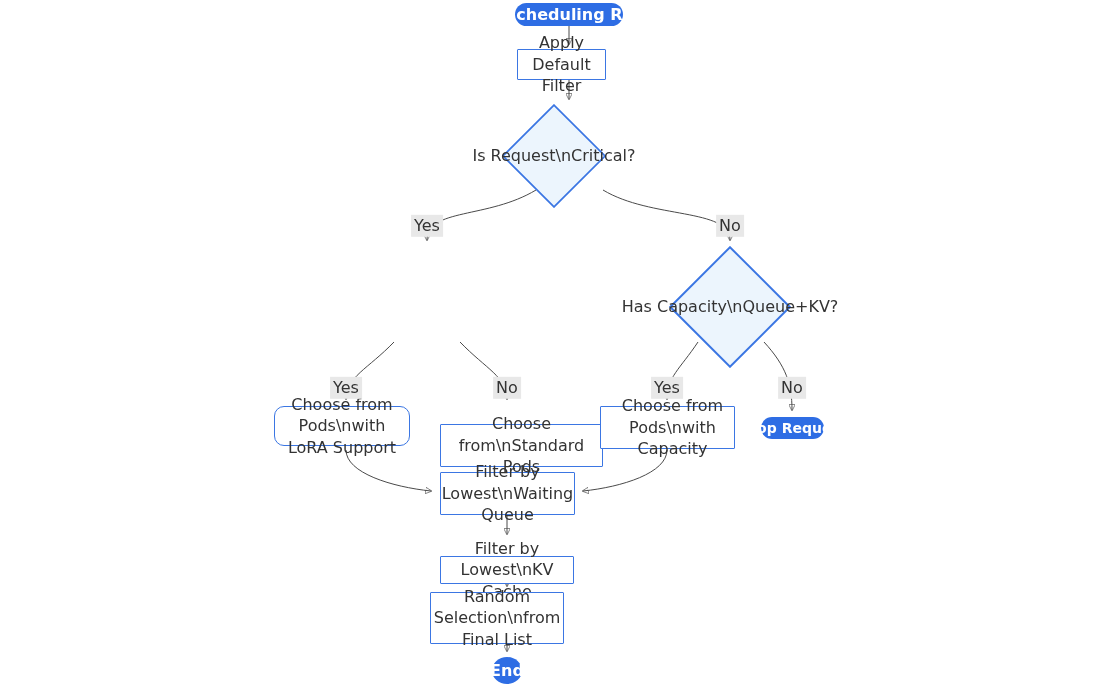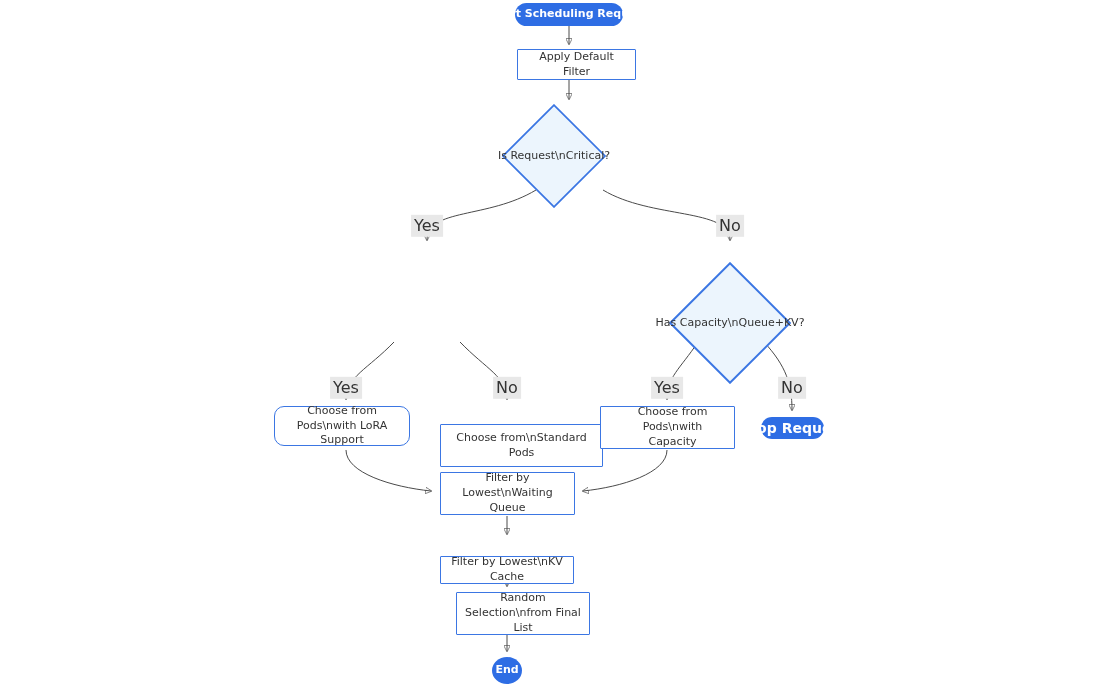--- a/index.html
+++ b/index.html
@@ -23,21 +23,21 @@
   .edges { position: absolute; left: 0; top: 0; width: 1103px; height: 685px; }
   .edges path { fill: none; stroke: var(--edge-color); stroke-width: 1px; }
 
   .node {
     position: absolute;
     display: flex;
     align-items: center;
     justify-content: center;
     text-align: center;
     box-sizing: border-box;
-    font-size: 11px;
+    font-size: 16px;
     line-height: 1.35;
     color: var(--text-dark);
   }
   .pill {
     background: var(--accent-blue);
     color: var(--text-on-blue);
     font-weight: 700;
     border-radius: 13px;
     white-space: nowrap;
   }
@@ -91,50 +91,50 @@
     <path d="M346,450 C346,473 392,487 431,491" marker-end="url(#arrow)"></path>
     <path d="M507,450 L507,466" marker-end="url(#arrow)"></path>
     <path d="M667,450 C667,473 622,487 583,491" marker-end="url(#arrow)"></path>
     <path d="M507,516 L507,534" marker-end="url(#arrow)"></path>
     <path d="M507,568 L507,586" marker-end="url(#arrow)"></path>
     <path d="M507,635 L507,651" marker-end="url(#arrow)"></path>
   </svg>
 
   <div class="node pill" style="left:515px; top:3px; width:108px; height:23px;">Start Scheduling Request</div>
 
-  <div class="node rect" style="left:517px; top:49px; width:119px; height:31px;">Apply Default Filter</div>
+  <div class="node rect" style="left:517px; top:49px; width:89px; height:31px;">Apply Default Filter</div>
 
   <div class="node diamond" style="left:502px; top:104px; width:104px; height:104px;">
     <svg viewBox="0 0 100 100" preserveAspectRatio="none">
       <polygon points="50,1 99,50 50,99 1,50"></polygon>
     </svg>
     <span class="label">Is Request\nCritical?</span>
   </div>
 
 
-  <div class="node diamond" style="left:669px; top:262px; width:122px; height:122px;align-items:center;">
+  <div class="node diamond" style="left:669px; top:246px; width:122px; height:122px;align-items:center;">
     <svg viewBox="0 0 100 100" preserveAspectRatio="none">
       <polygon points="50,1 99,50 50,99 1,50"></polygon>
     </svg>
     <span class="label">Has Capacity\nQueue+KV?</span>
   </div>
 
   <div class="node rect" style="left:274px; top:406px; width:136px; height:40px;border-radius:10px;">Choose from Pods\nwith LoRA Support</div>
 
   <div class="node rect" style="left:440px; top:424px; width:163px; height:43px;">Choose from\nStandard Pods</div>
 
   <div class="node rect" style="left:600px; top:406px; width:135px; height:43px;padding-left:16px;">Choose from Pods\nwith Capacity</div>
 
   <div class="node pill" style="left:761px; top:417px; width:63px; height:22px; font-size:14px;">Drop Request</div>
 
   <div class="node rect" style="left:440px; top:472px; width:135px; height:43px;">Filter by Lowest\nWaiting Queue</div>
 
   <div class="node rect" style="left:440px; top:556px; width:134px; height:28px;">Filter by Lowest\nKV Cache</div>
 
-  <div class="node rect" style="left:456px; top:592px; width:134px; height:43px;">Random Selection\nfrom Final List</div>
+  <div class="node rect" style="left:430px; top:592px; width:134px; height:52px;">Random Selection\nfrom Final List</div>
 
   <div class="node pill" style="left:492px; top:657px; width:30px; height:27px; border-radius:50%;text-align:center;">End</div>
 
   <span class="edge-label" style="left:427px; top:226px;">Yes</span>
   <span class="edge-label" style="left:730px; top:226px;">No</span>
   <span class="edge-label" style="left:346px; top:388px;">Yes</span>
   <span class="edge-label" style="left:507px; top:388px;">No</span>
   <span class="edge-label" style="left:667px; top:388px;">Yes</span>
   <span class="edge-label" style="left:792px; top:388px;">No</span>
 

